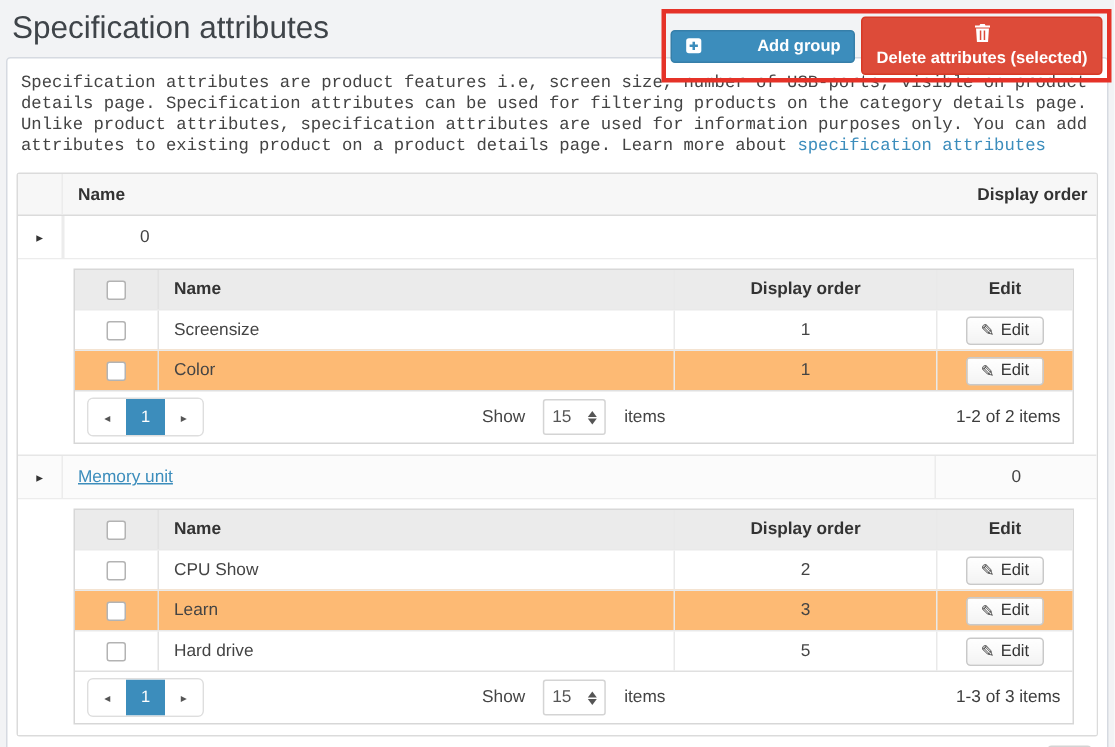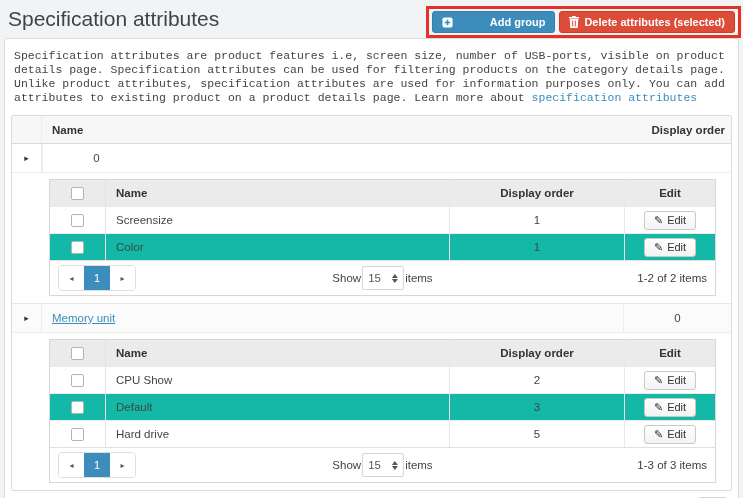--- a/index.html
+++ b/index.html
@@ -20,21 +20,21 @@
     display:flex; gap:4px; align-items:center;
     border:3px solid #e53228; padding:2px 3px; margin-top:1px;
   }
   .btn {
     display:inline-flex; align-items:center; gap:5px;
     padding:4px 9px; border-radius:3px;
     font-size:11px; font-weight:700; color:#fff; cursor:pointer; border:1px solid transparent;
     font-family:"Liberation Sans", sans-serif; white-space:nowrap;
   }
   .btn-primary { background:#3c8dbc; border-color:#367fa9;gap:37px; }
-  .btn-danger  { background:#dd4b39; border-color:#d73925; }
+  .btn-danger  { background:#dd4b39; border-color:#d73925;flex-direction:column; }
   .btn svg { display:block; }
   
   .card {
     margin:0 4px; background:#fff;
     border:1px solid #d6dae1; border-radius:3px;
     padding:8px 6px 8px 6px;
     min-height:450px;
   }
   .description { line-height:14px; color:#444; margin:2px 3px 10px 3px;font-family:Liberation Mono, monospace; }
   .description a { color:#3c8dbc; text-decoration:none; }
@@ -55,21 +55,21 @@
   
   .sub-grid { border:1px solid #d7d7d7; background:#fff; }
   .s-row { display:flex; align-items:stretch; border-top:1px solid #e9e9e9; }
   .s-row:first-child { border-top:none; }
   .s-head { background:#ebebeb; font-weight:700; color:#333; }
   .s-cell { display:flex; align-items:center; padding:0 10px; min-height:26px; }
   .sc-check { width:56px; justify-content:center; border-right:1px solid #e2e2e2; }
   .sc-name  { flex:1; border-right:1px solid #e9e9e9; }
   .sc-order { width:175px; justify-content:center; border-right:1px solid #e9e9e9; }
   .sc-edit  { width:90px; justify-content:center; }
-  .s-row.alt { background:#14b8a6; }
+  .s-row.alt { background:#fdba74; }
   input[type=checkbox] {
     appearance:none; width:13px; height:13px; background:#fff;
     border:1px solid #b3b3b3; border-radius:2px; cursor:pointer;
   }
   .edit-btn {
     display:inline-flex; align-items:center; gap:4px;
     background:linear-gradient(#fff,#f3f3f3);
     border:1px solid #c9c9c9; border-radius:3px;
     padding:2px 9px; font-size:11px; color:#333; cursor:pointer;
     font-family:"Liberation Sans", sans-serif;
@@ -77,21 +77,21 @@
   .pencil { font-size:11px; }
   
   .pager { display:flex; align-items:center; position:relative; padding:4px 8px; border-top:1px solid #e0e0e0; min-height:34px; }
   .pager.naked { border-top:none; padding:5px 4px 0 4px; }
   .pg-group { display:inline-flex; border:1px solid #dedede; border-radius:4px; overflow:hidden; background:#fff; }
   .pg-btn {
     width:25px; height:24px; display:flex; align-items:center; justify-content:center;
     color:#555; font-size:8px; cursor:pointer; background:#fff;
   }
   .pg-btn.page { background:#3c8dbc; color:#fff; font-size:11px; font-weight:400; width:26px; }
-  .pg-center { position:absolute; left:50%; transform:translateX(-50%); display:flex; align-items:center; gap:1px; color:#444;justify-content:center; }
+  .pg-center { position:absolute; left:50%; transform:translateX(-50%); display:flex; align-items:center; gap:12px; color:#444;justify-content:center; }
   .size-select {
     display:flex; align-items:center; justify-content:space-between;
     width:42px; height:24px; border:1px solid #d4d4d4; border-radius:2px;
     padding:0 5px; cursor:pointer; background:#fff; color:#555;
   }
   .spinner { display:flex; flex-direction:column; gap:1px; }
   .spinner i { width:0; height:0; border-left:3.5px solid transparent; border-right:3.5px solid transparent; display:block; }
   .spinner .up { border-bottom:4px solid #555; }
   .spinner .dn { border-top:4px solid #555; }
   .pg-status { margin-left:auto; color:#3d3d3d; }
@@ -237,21 +237,21 @@
             <button class="edit-btn">
               <span class="pencil">✎</span>
               <span>Edit</span>
             </button>
           </div>
         </div>
         <div class="s-row alt">
           <div class="s-cell sc-check">
               <input type="checkbox" style="">
             </div>
-          <div class="s-cell sc-name">Default</div>
+          <div class="s-cell sc-name">Learn</div>
           <div class="s-cell sc-order">3</div>
           <div class="s-cell sc-edit">
             <button class="edit-btn">
               <span class="pencil">✎</span>
               <span>Edit</span>
             </button>
           </div>
         </div>
         <div class="s-row">
           <div class="s-cell sc-check">

